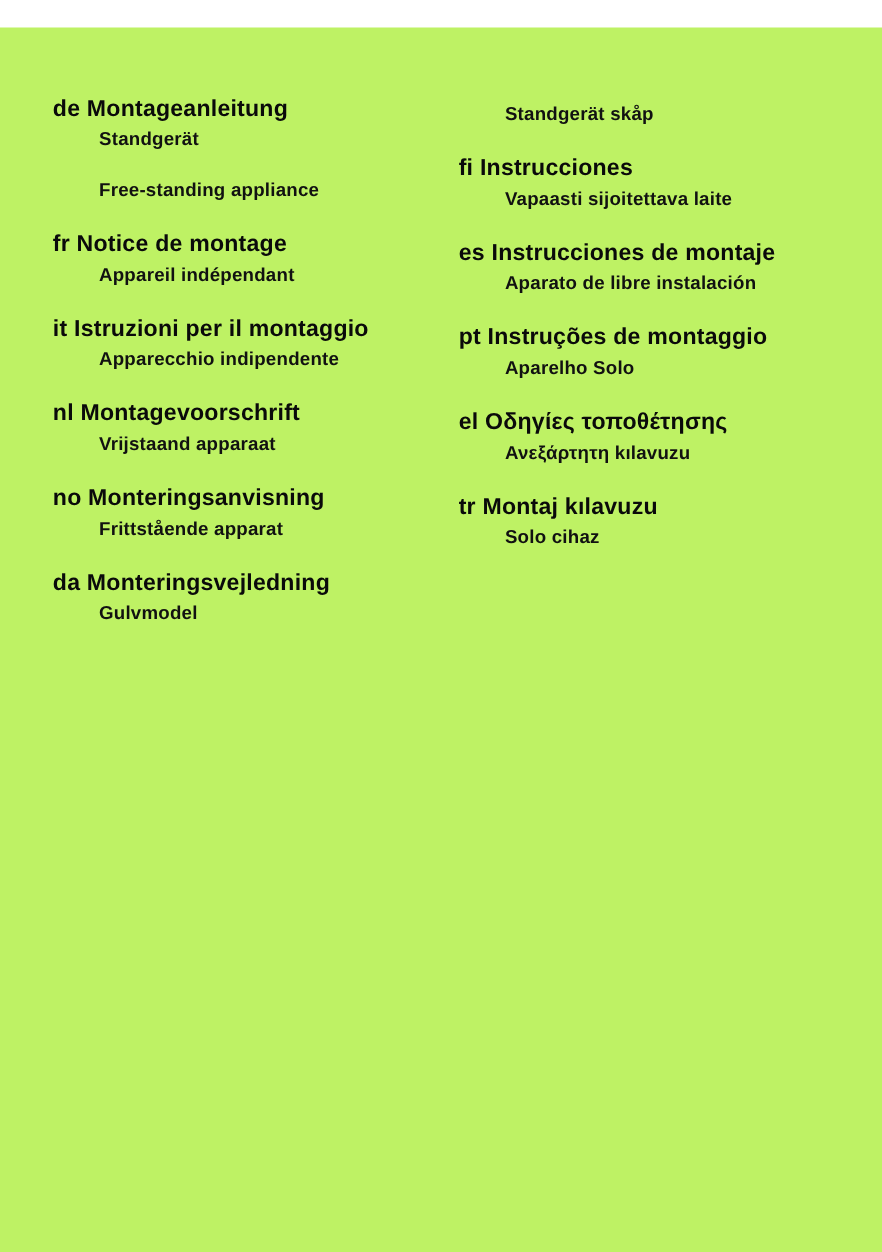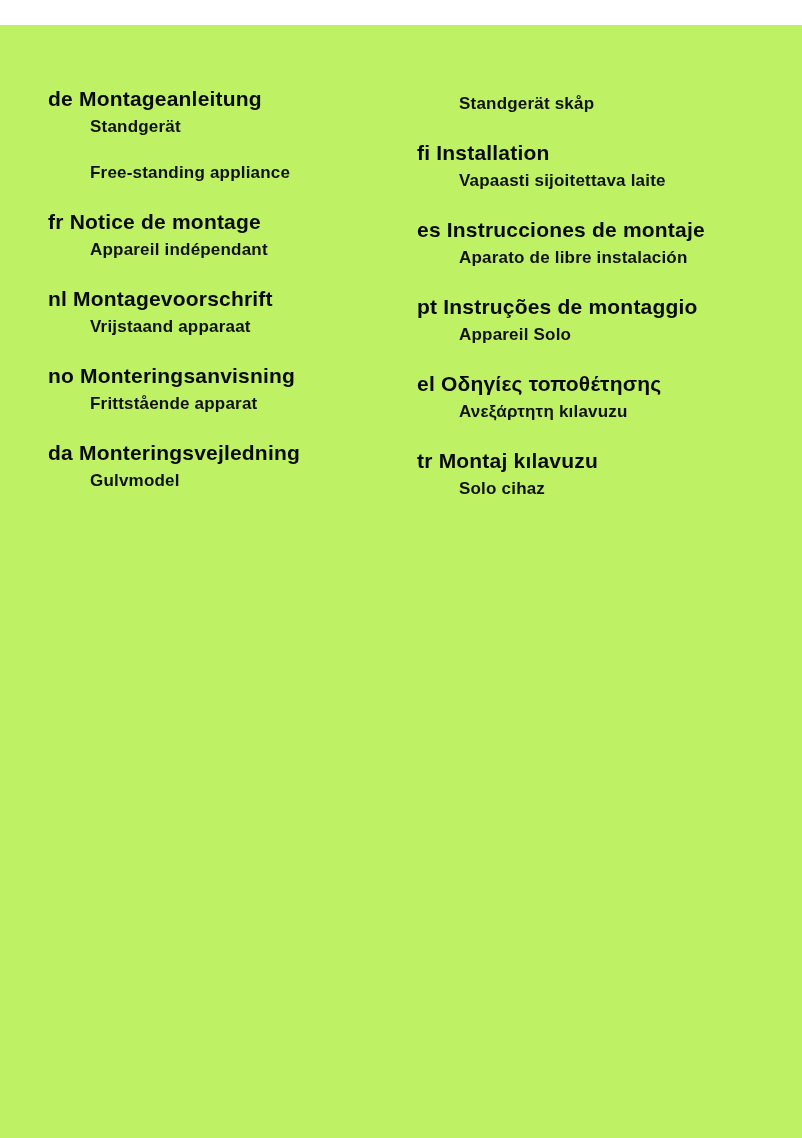--- a/index.html
+++ b/index.html
@@ -71,48 +71,52 @@
         <div class="entry-subtitle">Standgerät</div>
       </div>
       <div class="entry">
         <div class="entry-subtitle">Free-standing appliance</div>
       </div>
       <div class="entry">
         <div class="entry-heading"><span>fr</span> <span>Notice de montage</span></div>
         <div class="entry-subtitle">Appareil indépendant</div>
       </div>
       <div class="entry">
+        <div class="entry-heading"><span>it</span> <span>Istruzioni per il montaggio</span></div>
+        <div class="entry-subtitle">Apparecchio indipendente</div>
+      </div>
+      <div class="entry">
         <div class="entry-heading"><span>nl</span> <span>Montagevoorschrift</span></div>
         <div class="entry-subtitle">Vrijstaand apparaat</div>
       </div>
       <div class="entry">
         <div class="entry-heading"><span>no</span> <span>Monteringsanvisning</span></div>
         <div class="entry-subtitle">Frittstående apparat</div>
       </div>
       <div class="entry">
         <div class="entry-heading"><span>da</span> <span>Monteringsvejledning</span></div>
         <div class="entry-subtitle">Gulvmodel</div>
       </div>
     </div>
 
   <div class="column column-right">
       <div class="entry">
         <div class="entry-subtitle">Standgerät skåp</div>
       </div>
       <div class="entry">
-        <div class="entry-heading"><span>fi</span> <span>Installation</span></div>
+        <div class="entry-heading"><span>fi</span> <span>Instrucciones</span></div>
         <div class="entry-subtitle">Vapaasti sijoitettava laite</div>
       </div>
       <div class="entry">
         <div class="entry-heading"><span>es</span> <span>Instrucciones de montaje</span></div>
         <div class="entry-subtitle">Aparato de libre instalación</div>
       </div>
       <div class="entry">
         <div class="entry-heading"><span>pt</span> <span>Instruções de montaggio</span></div>
-        <div class="entry-subtitle">Appareil Solo</div>
+        <div class="entry-subtitle">Aparelho Solo</div>
       </div>
       <div class="entry">
         <div class="entry-heading"><span>el</span> <span>Οδηγίες τοποθέτησης</span></div>
         <div class="entry-subtitle">Ανεξάρτητη kılavuzu</div>
       </div>
       <div class="entry">
         <div class="entry-heading"><span>tr</span> <span>Montaj kılavuzu</span></div>
         <div class="entry-subtitle">Solo cihaz</div>
       </div>
     </div>

